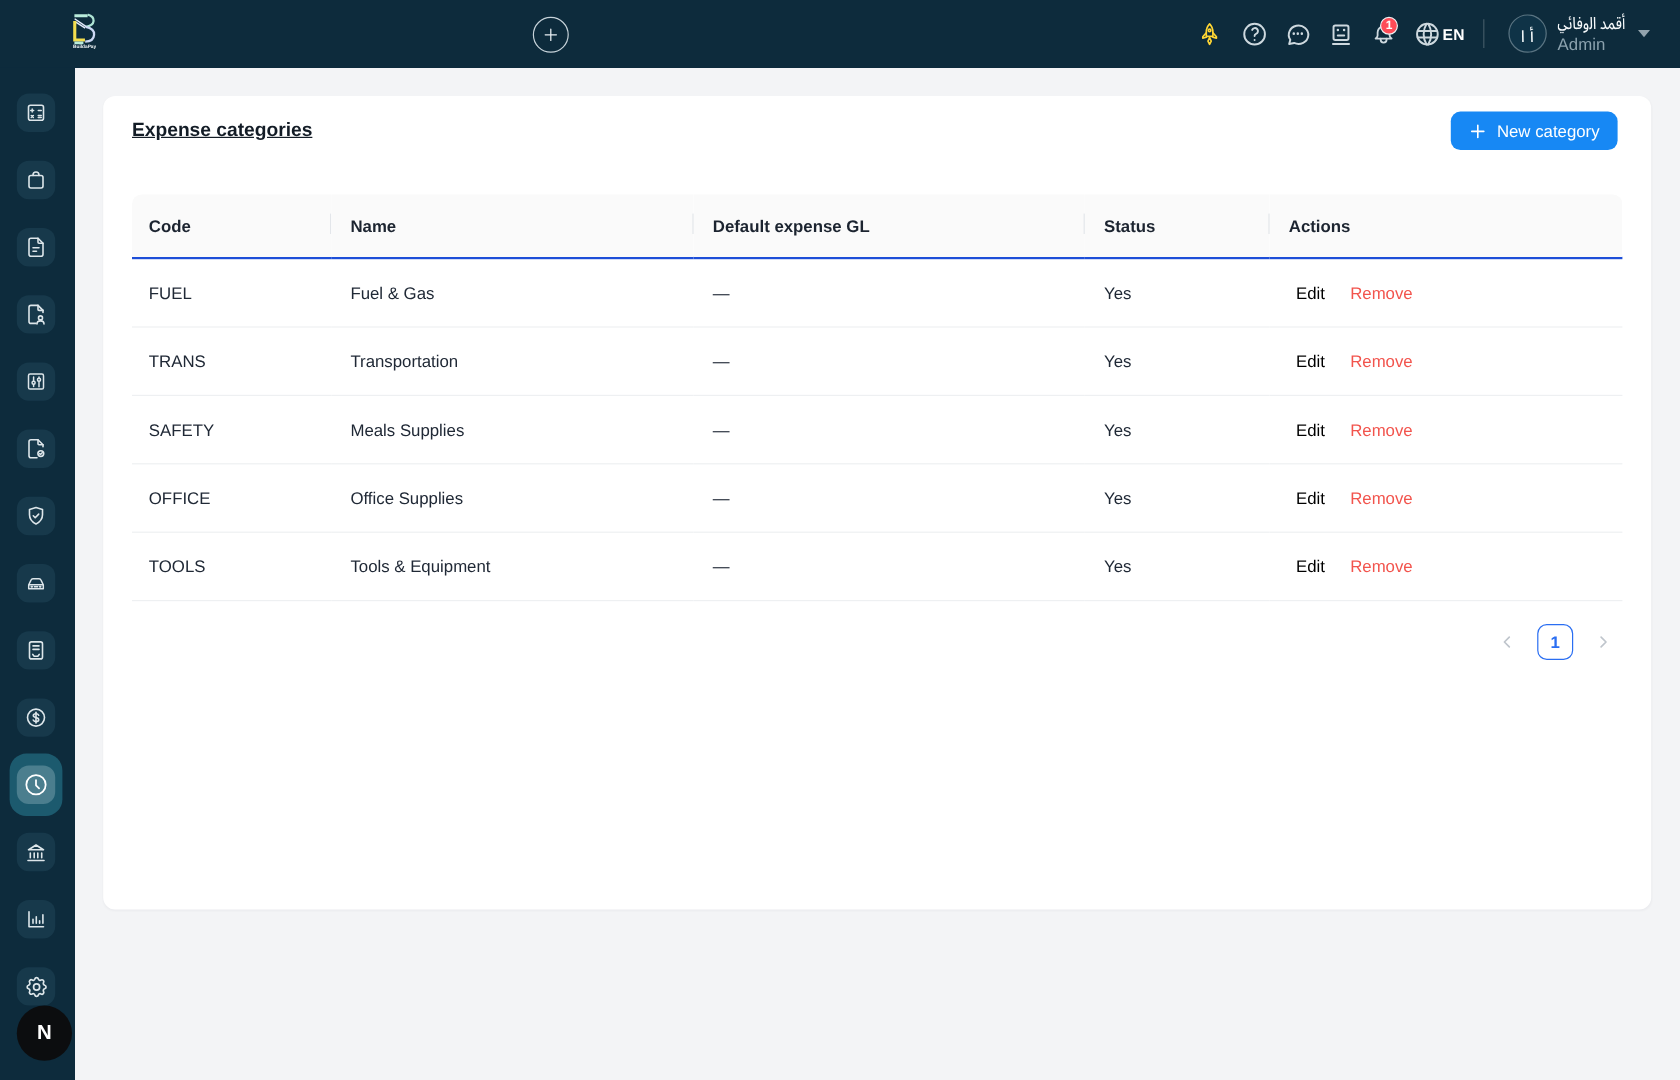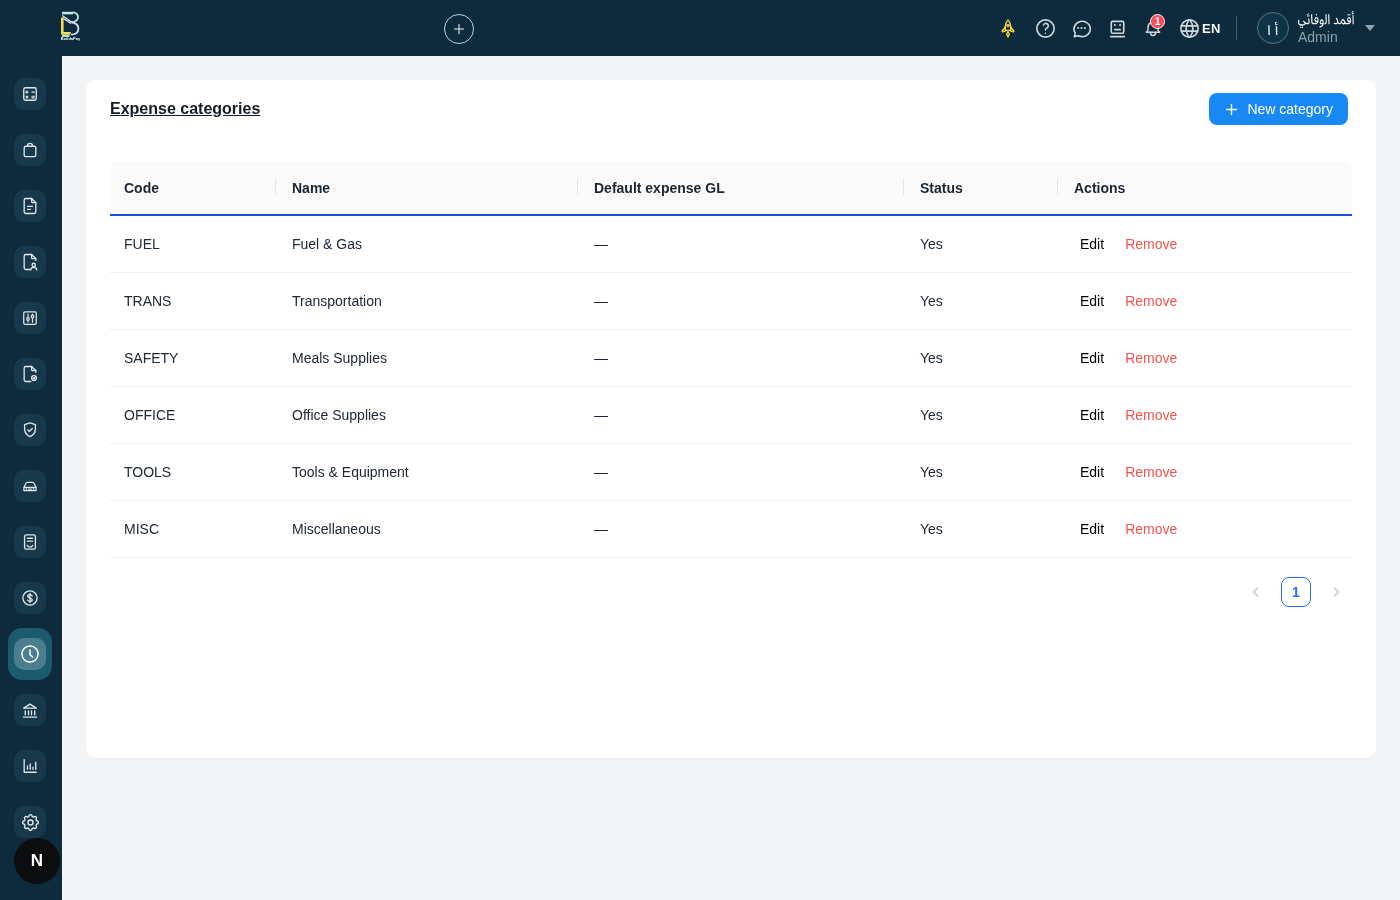--- a/index.html
+++ b/index.html
@@ -94,27 +94,20 @@
             <td>Yes</td>
             <td><a class="edit">Edit</a><a class="rem">Remove</a></td>
           </tr>
         <tr>
             <td class="code">TOOLS</td>
             <td>Tools &amp; Equipment</td>
             <td>—</td>
             <td>Yes</td>
             <td><a class="edit">Edit</a><a class="rem">Remove</a></td>
           </tr>
-        <tr>
-            <td class="code">MISC</td>
-            <td>Miscellaneous</td>
-            <td>—</td>
-            <td>Yes</td>
-            <td><a class="edit">Edit</a><a class="rem">Remove</a></td>
-          </tr>
       </tbody>
     </table>
     <div class="pager">
       <div class="pgbtn">
           <svg width="14" height="14" viewBox="0 0 24 24" fill="none" stroke="currentColor" stroke-width="2.4" stroke-linecap="round" stroke-linejoin="round">
             <path d="M15 5l-7 7 7 7"></path>
           </svg>
         </div>
       <div class="pgnum">1</div>
       <div class="pgbtn">

